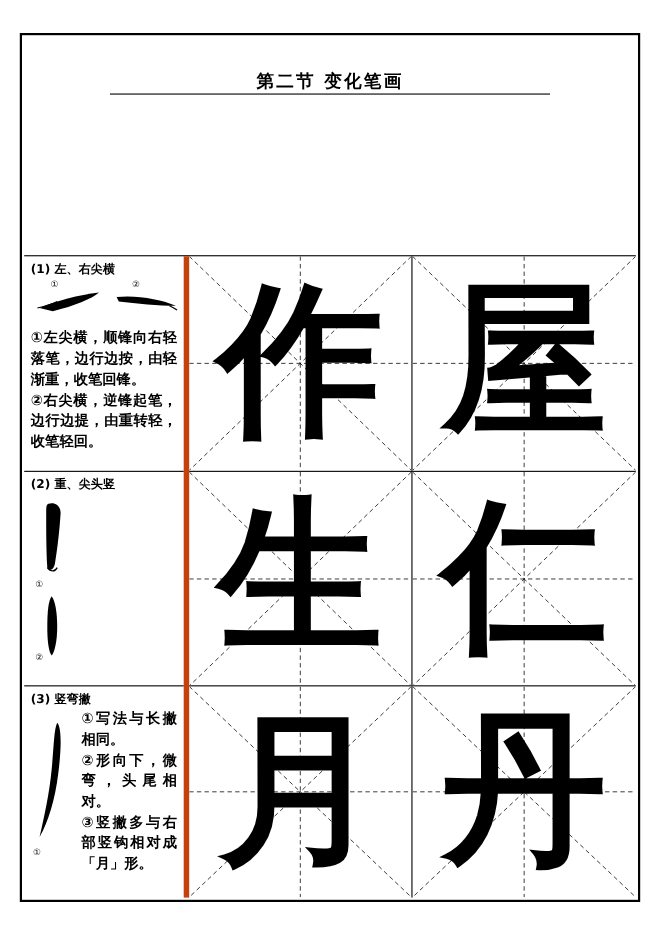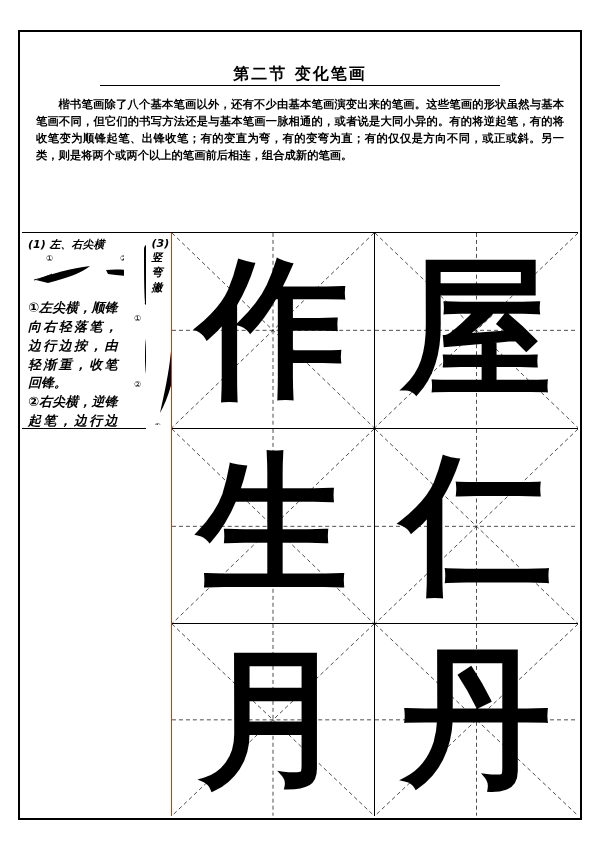--- a/index.html
+++ b/index.html
@@ -70,25 +70,24 @@
     left: 0;
     top: 198px;
     width: 556px;
     height: 584px;
     border-top: 1px solid #000;
     box-sizing: border-box;
     display: flex;
   }
   .left-col {
     width: 150px;
-    border-right: 1px solid #c2410c;
-    box-sizing: border-box;
-    display: flex;
-    flex-direction: row;
-    font-style: italic;
+    border-right: 5px solid #c2410c;
+    box-sizing: border-box;
+    display: flex;
+    flex-direction: column;
   }
   .right-col {
     width: 406px;
     box-sizing: border-box;
     display: flex;
     flex-direction: column;
   }
   .lrow {
     box-sizing: border-box;
     border-bottom: 1px solid #000;
@@ -166,21 +165,20 @@
 <body>
 
 <div class="page">
   <div class="page-border"></div>
   <div class="inner">
 
     <div class="section-title">第二节  变化笔画</div>
     <div class="title-rule"></div>
 
     <div class="intro">
-      <p>楷书笔画除了八个基本笔画以外，还有不少由基本笔画演变出来的笔画。这些笔画的形状虽然与基本笔画不同，但它们的书写方法还是与基本笔画一脉相通的，或者说是大同小异的。有的将逆起笔，有的将收笔变为顺锋起笔、出锋收笔；有的变直为弯，有的变弯为直；有的仅仅是方向不同，或正或斜。另一类，则是将两个或两个以上的笔画前后相连，组合成新的笔画。</p>
     </div>
 
     <div class="content">
 
       <div class="left-col">
 
         <div class="lrow lrow-h1">
           <div class="lrow-title">
             <span>(1)</span>
             <span>左、右尖横</span>
@@ -192,20 +190,24 @@
               <path d="M8 26 C22 20, 44 14, 62 12 C55 18, 40 24, 20 29 Z" fill="#000"></path>
               <path d="M6 26 C14 24, 20 22, 24 20" stroke="#000" stroke-width="1" fill="none"></path>
               <path d="M78 16 C96 14, 118 18, 132 24 C116 24, 96 22, 80 20 Z" fill="#000"></path>
               <path d="M126 24 C130 26, 132 27, 133 28" stroke="#000" stroke-width="1" fill="none"></path>
             </svg>
           </div>
           <div class="lrow-body">①左尖横，顺锋向右轻落笔，边行边按，由轻渐重，收笔回锋。<br>②右尖横，逆锋起笔，边行边提，由重转轻，收笔轻回。</div>
         </div>
 
         <div class="lrow lrow-h2">
+          <div class="lrow-title">
+            <span>(2)</span>
+            <span>重、尖头竖</span>
+          </div>
           <div style="display:flex; gap:6px;">
             <div style="width:40px; flex:none;">
               <svg width="40" height="150" viewBox="0 0 40 150">
                 <path d="M16 8 C22 6, 28 10, 27 18 C26 34, 24 50, 22 62 C21 68, 17 70, 15 66 C14 52, 14 30, 14 16 C14 11, 14 9, 16 8 Z" fill="#000"></path>
                 <path d="M15 66 C18 70, 22 70, 24 66" stroke="#000" stroke-width="1.2" fill="none"></path>
                 <text x="4" y="84" font-size="8" font-family="DejaVu Sans">①</text>
                 <path d="M19 92 C22 96, 24 106, 24 120 C24 132, 22 142, 19 146 C16 142, 15 132, 15 120 C15 106, 16 96, 19 92 Z" fill="#000"></path>
                 <text x="4" y="150" font-size="8" font-family="DejaVu Sans">②</text>
               </svg>
             </div>
@@ -217,20 +219,21 @@
             <span>(3)</span>
             <span>竖弯撇</span>
           </div>
           <div style="display:flex; gap:6px;">
             <div style="width:40px; flex:none;">
               <svg width="40" height="140" viewBox="0 0 40 140">
                 <path d="M24 12 C28 16, 28 34, 25 58 C22 82, 16 102, 8 116 C12 98, 17 76, 19 54 C21 34, 21 18, 24 12 Z" fill="#000"></path>
                 <text x="2" y="132" font-size="8" font-family="DejaVu Sans">①</text>
               </svg>
             </div>
+            <div class="lrow-body" style="flex:1;">①写法与长撇相同。<br>②形向下，微弯，头尾相对。<br>③竖撇多与右部竖钩相对成「月」形。</div>
           </div>
         </div>
       </div>
 
       <div class="right-col">
 
         <div class="cellrow">
           <div class="cell">
             <svg class="grid-svg" viewBox="0 0 203 196" preserveAspectRatio="none">
               <line x1="0" y1="0" x2="203" y2="196" stroke="#000" stroke-width="0.7" stroke-dasharray="4,3"></line>

